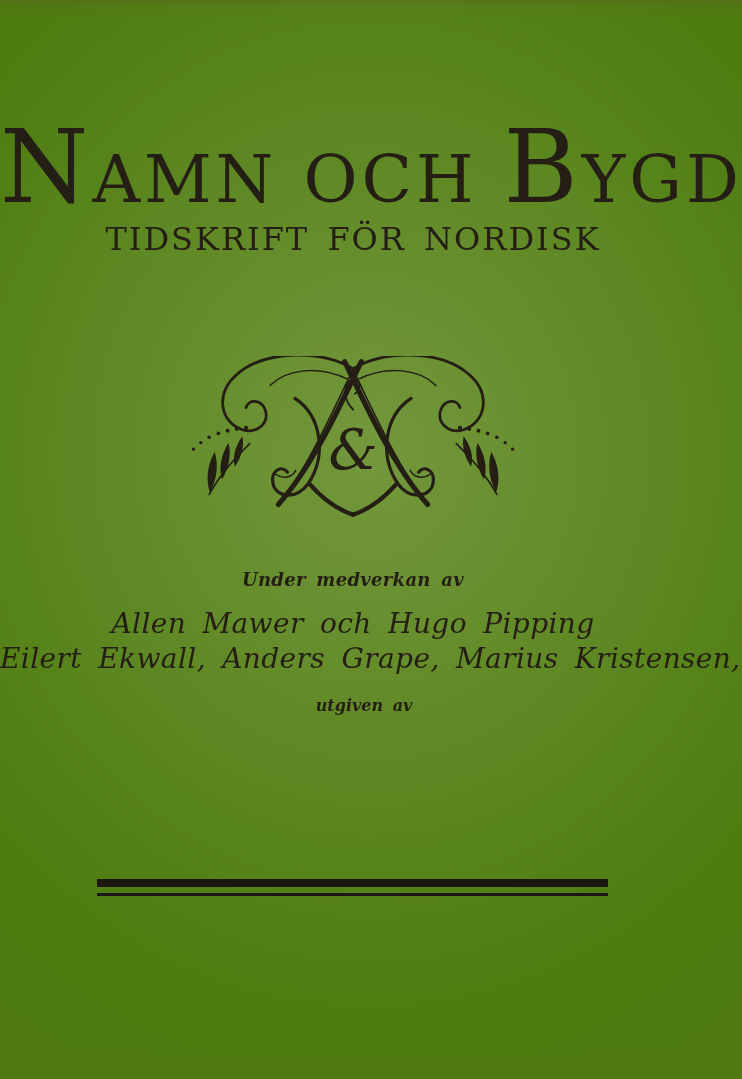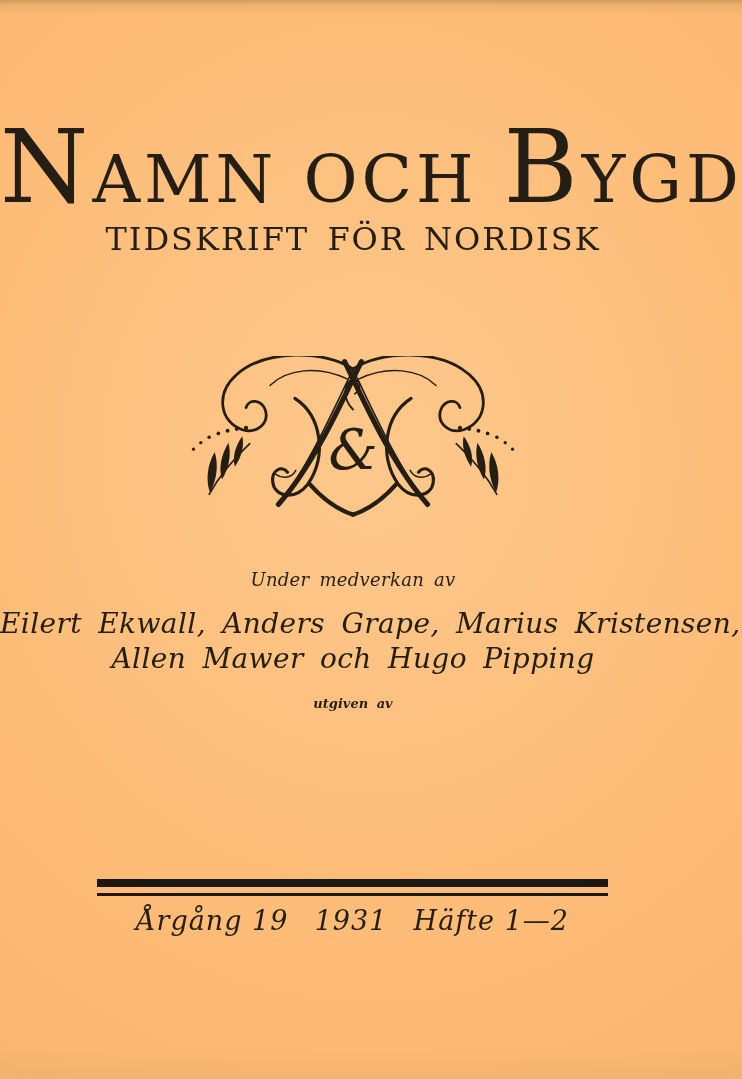--- a/index.html
+++ b/index.html
@@ -1,20 +1,20 @@
 <!DOCTYPE html>
 <html><head>
 <meta charset="utf-8">
 <style>
   html,body { margin:0; padding:0; background:#8a8a8a; }
   .page {
     position:relative;
     width:742px; height:1079px;
     margin:0 auto;
-    background:#fdba74;
+    background:#4d7c0f;
     overflow:hidden;
     font-family:"DejaVu Serif", serif;
     color:#241e14;
   }
   .paper-shade {
     position:absolute; inset:0; pointer-events:none;
     background:
       linear-gradient(180deg, rgba(105,85,35,0.30) 0px, rgba(105,85,35,0.10) 5px, rgba(105,85,35,0) 16px),
       linear-gradient(0deg, rgba(120,100,45,0.06) 0px, rgba(120,100,45,0) 30px),
       radial-gradient(125% 95% at 50% 42%, rgba(255,250,225,0.22) 0%, rgba(255,250,225,0) 55%, rgba(135,108,48,0.12) 100%);
@@ -25,24 +25,24 @@
 
   .title { top:96px; line-height:1; letter-spacing:4px; font-weight:normal; }
   .title .lg { font-size:101px; }
   .title .sm { font-size:66px; }
   .title .sp { display:inline-block; width:26px; }
 
   .subtitle { top:211px; font-size:32px; line-height:57px; letter-spacing:2px; word-spacing:6px; }
 
   .ornament-wrap { position:absolute; top:356px; left:50%; transform:translateX(-50%); }
 
-  .contrib-label { top:569px; font-size:18px; font-style:italic; font-weight:normal; word-spacing:4px; letter-spacing:0.3px; }
+  .contrib-label { top:569px; font-size:18px; font-style:italic; font-weight:bold; word-spacing:4px; letter-spacing:0.3px; }
   .contrib-names { top:606px; font-size:28px; font-style:italic; line-height:35px; word-spacing:7px; letter-spacing:0.4px; }
 
-  .pub-label { top:696px; font-size:13px; font-style:italic; font-weight:bold; word-spacing:4px; }
+  .pub-label { top:696px; font-size:16px; font-style:italic; font-weight:bold; word-spacing:4px;padding-left:11px; }
 
   .editor-name { top:727px; font-style:italic; letter-spacing:6px; line-height:1.2; }
   .editor-name .lg { font-size:34px; }
   .editor-name .sm { font-size:26px; }
   .editor-name .sp { display:inline-block; width:12px; }
 
   .rules { position:absolute; left:97px; top:879px; width:511px; }
   .rule-thick { height:8px; background:#1c1710; }
   .rule-thin  { height:3px; background:#1c1710; margin-top:6px; }
 
@@ -93,31 +93,26 @@
           </g>
         </g>
         <use href="#halfL" transform="translate(360,0) scale(-1,1)"></use>
         <path d="M180,58 C168,46 170,28 180,26 C188,24 190,36 182,41" stroke="#241e14" fill="none" stroke-width="2" stroke-linecap="round"></path>
         <text x="180" y="122" text-anchor="middle" font-size="60" font-style="italic" font-family="DejaVu Serif, serif" fill="#241e14">&amp;</text>
       </svg>
     </div>
 
     <div class="center contrib-label">Under medverkan av</div>
     <div class="center contrib-names">
+      <div>Allen Mawer och Hugo Pipping</div>
       <div>Eilert Ekwall, Anders Grape, Marius Kristensen,</div>
-      <div>Allen Mawer och Hugo Pipping</div>
     </div>
 
     <div class="center pub-label">utgiven av</div>
 
     <div class="rules">
       <div class="rule-thick"></div>
       <div class="rule-thin"></div>
     </div>
 
-    <div class="imprint-row">
-      <span>Årgång 19</span>
-      <span>1931</span>
-      <span>Häfte 1—2</span>
-    </div>
 
   </div>
 </div>
 
 </body></html>

